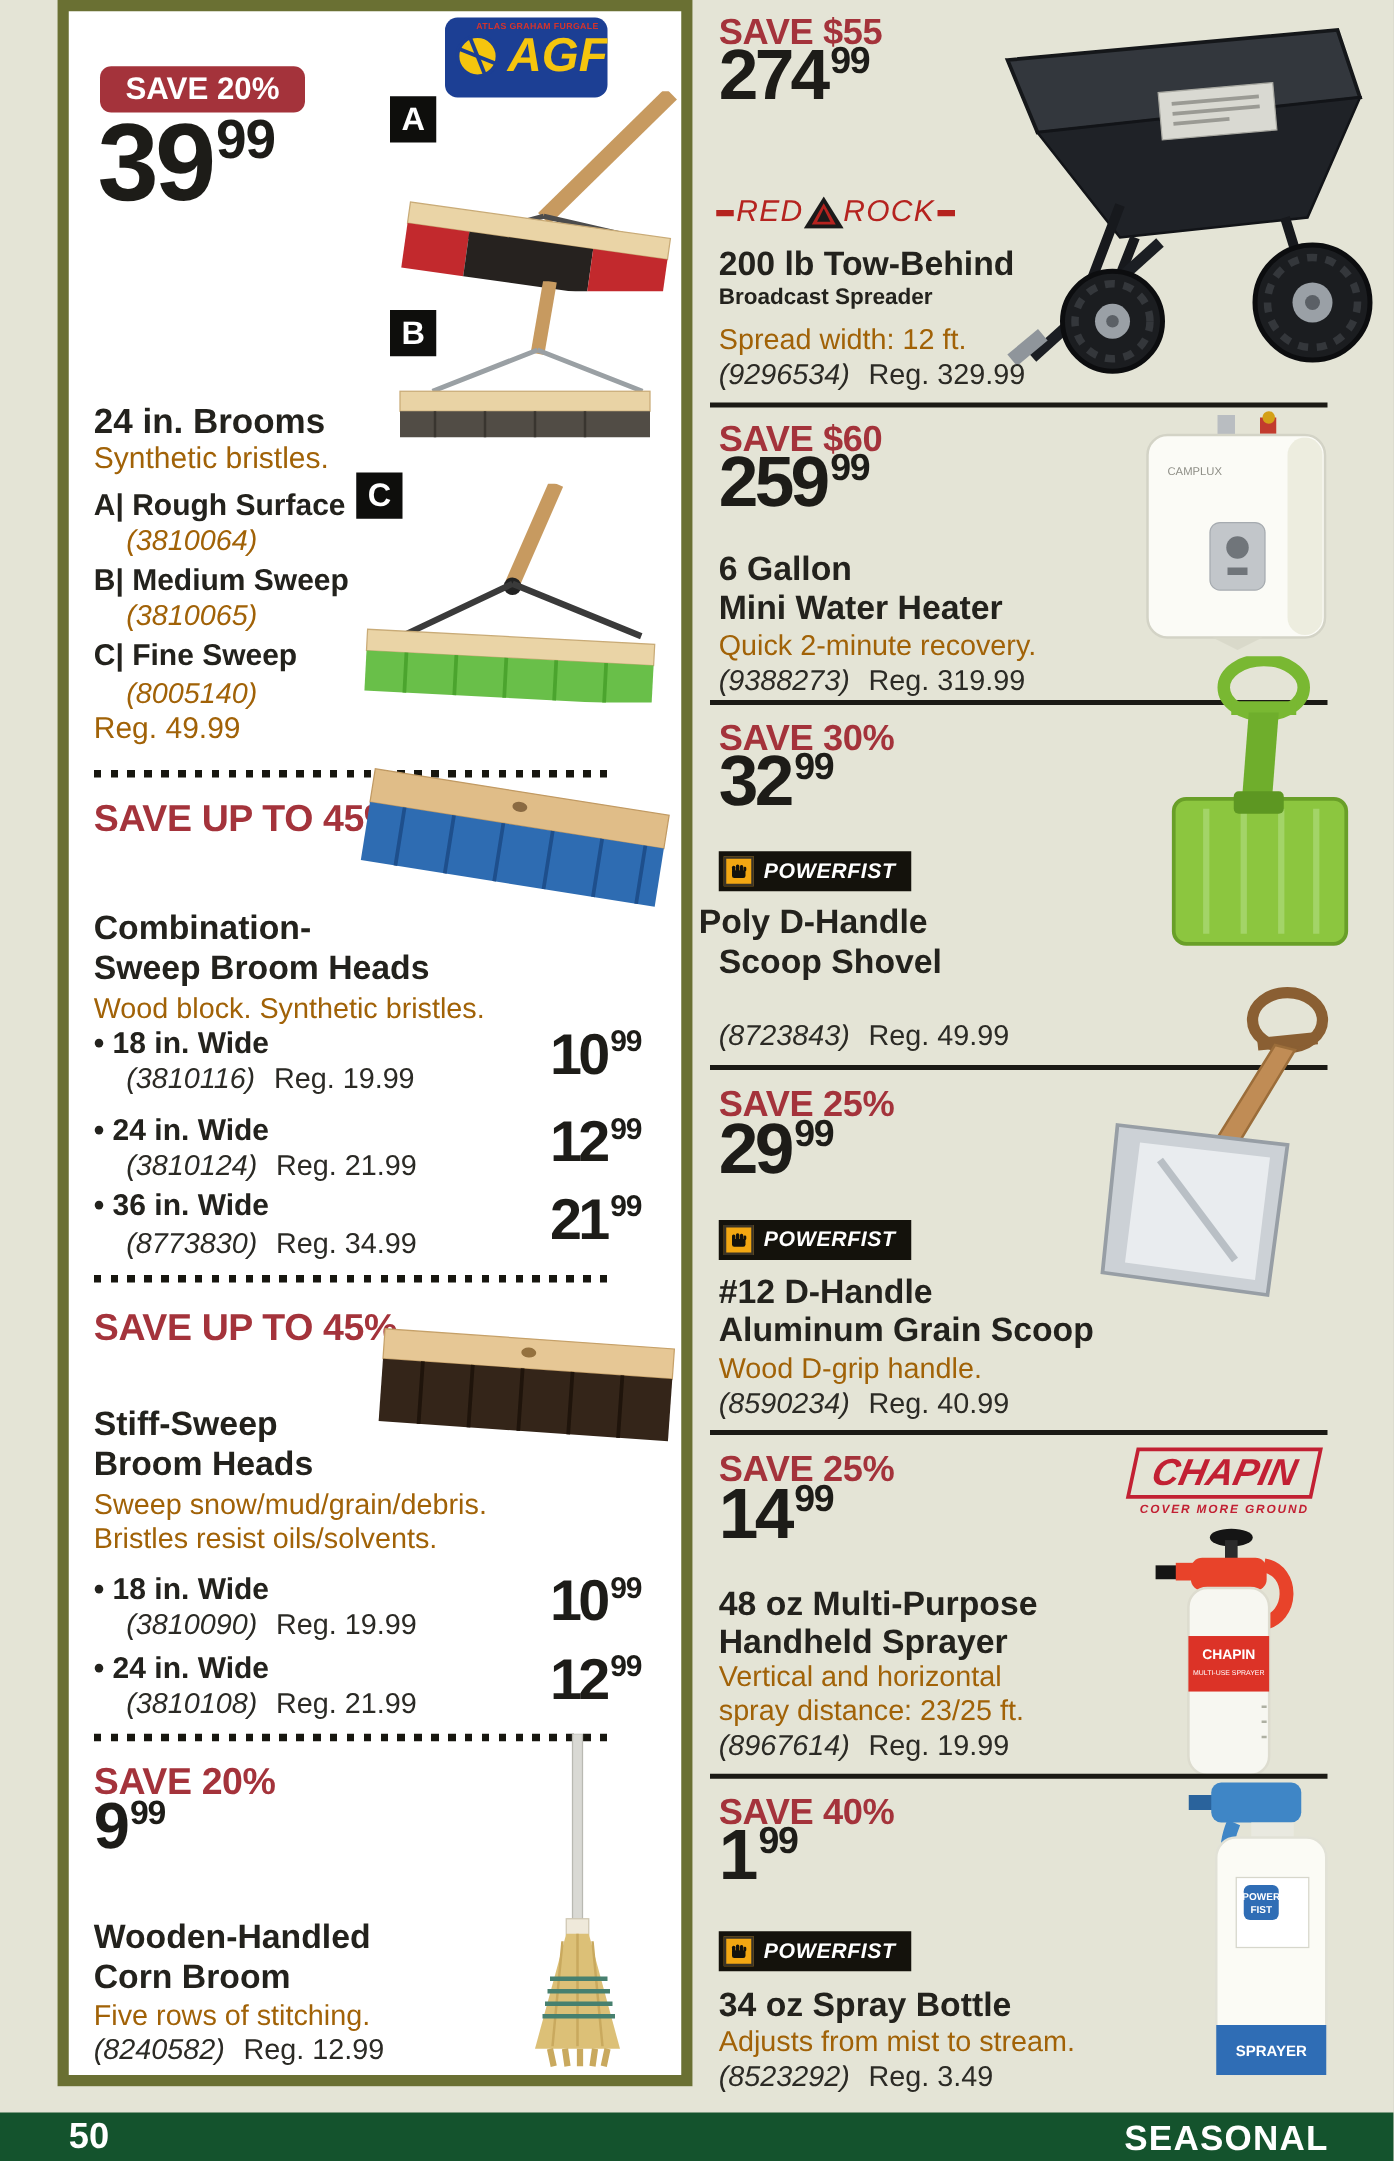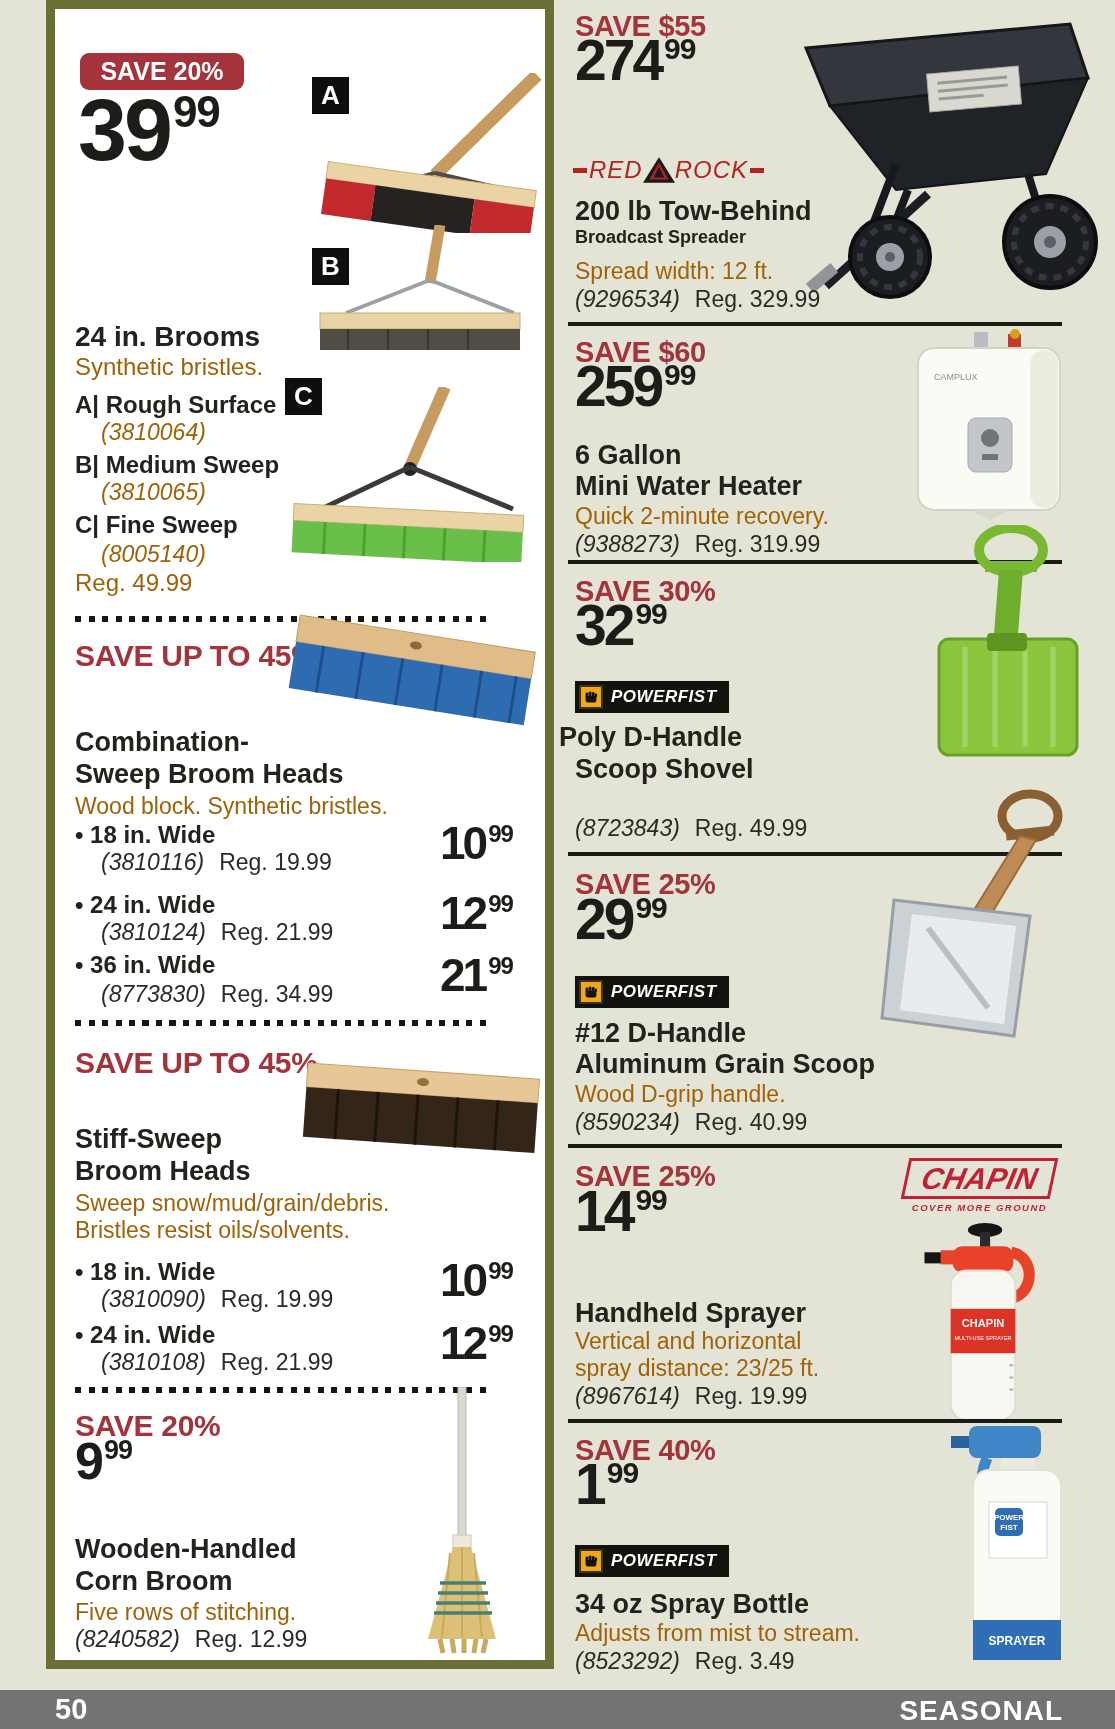--- a/index.html
+++ b/index.html
@@ -43,21 +43,21 @@
   .rr-logo{display:flex;align-items:center;gap:2px;}
   .rr-bar{width:14px;height:5px;background:#b5231f;}
   .rr-text{color:#b5231f;font-weight:400;font-style:italic;font-size:24px;letter-spacing:1px;line-height:1;}
   .rr-mtn{width:32px;height:26px;margin:0 -2px;}
   
   .chapin-box{display:inline-block;border:3px solid #c22033;transform:skewX(-12deg);padding:1px 14px;
               font-weight:700;font-style:italic;font-size:30px;color:#c22033;line-height:1.1;}
   .chapin-tagline{font-size:9.5px;color:#c22033;font-weight:700;font-style:italic;text-align:center;
                   letter-spacing:1.5px;margin-top:3px;white-space:nowrap;}
   
-  .footer{position:absolute;left:0;top:1690px;width:1115px;height:39px;background:#737373;color:#fff;}
+  .footer{position:absolute;left:0;top:1690px;width:1115px;height:39px;background:#14532d;color:#fff;}
   .footer .pg{position:absolute;left:55px;top:3px;font-size:29px;font-weight:700;}
   .footer .sec{position:absolute;right:52px;top:5px;font-size:28px;font-weight:700;letter-spacing:1px;}
 </style>
 </head>
 <body>
 
 <div class="page">
 
   <div class="left-panel">
 
@@ -100,20 +100,33 @@
     <div class="abs badge" style="left:25px;top:44px;width:164px;height:37px;font-size:25px">SAVE 20%</div>
     <div class="abs price" style="left:23px;top:84px;font-size:88px">
       <span class="pd">39</span>
         <span class="pc" style="font-size:44px">99</span>
     </div>
 
     <div class="abs letter" style="left:257px;top:68px">A</div>
     <div class="abs letter" style="left:257px;top:239px">B</div>
     <div class="abs letter" style="left:230px;top:369px">C</div>
 
+    <div class="abs agf-logo" style="left:301px;top:5px">
+      <div class="agf-tagline">ATLAS GRAHAM FURGALE</div>
+      <div class="agf-row">
+        <span class="agf-globe">
+          <svg viewBox="0 0 40 40" width="40" height="40">
+            <circle cx="20" cy="20" r="16" fill="#f5c50e" stroke="#1c3f94" stroke-width="3"></circle>
+            <line x1="5" y1="14" x2="35" y2="26" stroke="#1c3f94" stroke-width="3"></line>
+            <line x1="14" y1="5" x2="26" y2="35" stroke="#1c3f94" stroke-width="3"></line>
+          </svg>
+        </span>
+        <span class="agf-text">AGF</span>
+      </div>
+    </div>
 
     <div class="abs h" style="left:20px;top:312px;font-size:28px">24 in. Brooms</div>
     <div class="abs b" style="left:20px;top:344px;font-size:24px">Synthetic bristles.</div>
 
     <div class="abs h" style="left:20px;top:382px;font-size:24px">
       <span>A|</span> <span>Rough Surface</span>
     </div>
     <div class="abs b sku" style="left:46px;top:410px;font-size:23px">(3810064)</div>
     <div class="abs h" style="left:20px;top:442px;font-size:24px">
       <span>B|</span> <span>Medium Sweep</span>
@@ -400,20 +413,21 @@
       <rect x="16" y="28" width="16" height="14" fill="#e8432a"></rect>
       <rect x="28" y="24" width="60" height="26" rx="9" fill="#e8432a"></rect>
       <path d="M86 30 C110 34 110 72 84 76" stroke="#e8432a" stroke-width="11" fill="none"></path>
       <rect x="26" y="48" width="64" height="148" rx="15" fill="#f7f7f1" stroke="#dddccf" stroke-width="2"></rect>
       <rect x="26" y="86" width="64" height="44" fill="#dc3327"></rect>
       <text x="58" y="104" font-size="11" font-weight="bold" fill="#ffffff" text-anchor="middle">CHAPIN</text>
       <text x="58" y="117" font-size="5.5" fill="#ffffff" text-anchor="middle">MULTI-USE SPRAYER</text>
       <path d="M84 142 h4 M84 154 h4 M84 166 h4" stroke="#aeb0a2" stroke-width="2"></path>
     </svg>
   </div>
+  <div class="abs h" style="left:575px;top:1268px;font-size:27px">48 oz Multi-Purpose</div>
   <div class="abs h" style="left:575px;top:1298px;font-size:27px">Handheld Sprayer</div>
   <div class="abs b" style="left:575px;top:1328px;font-size:23px">Vertical and horizontal</div>
   <div class="abs b" style="left:575px;top:1355px;font-size:23px">spray distance: 23/25 ft.</div>
   <div class="abs skuline" style="left:575px;top:1383px;font-size:23px">
     <span class="sku">(8967614)</span><span class="reg">Reg. 19.99</span>
   </div>
 
   <div class="abs hr" style="top:1419px"></div>
 
   <div class="abs save" style="left:575px;top:1434px;font-size:29px">SAVE 40%</div>

